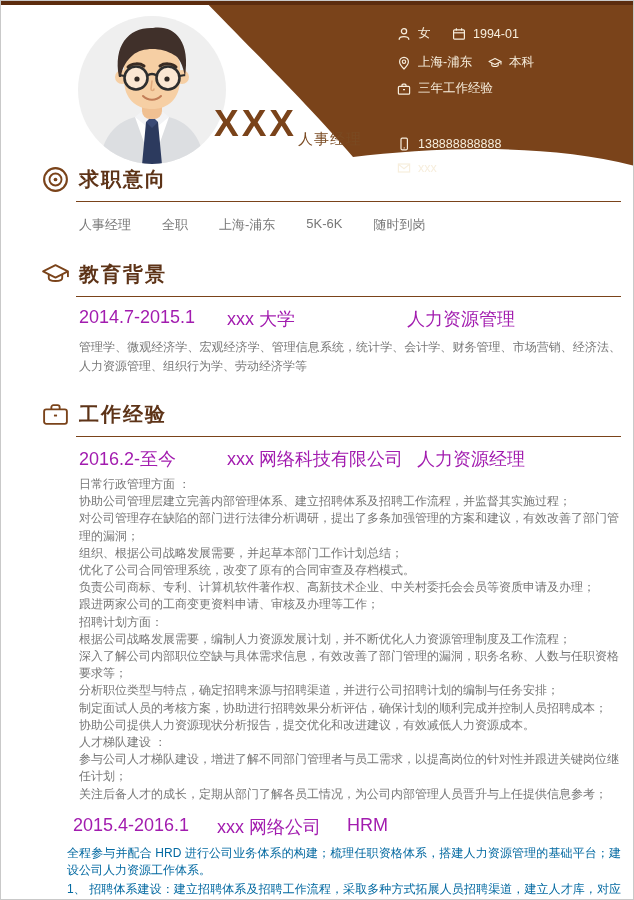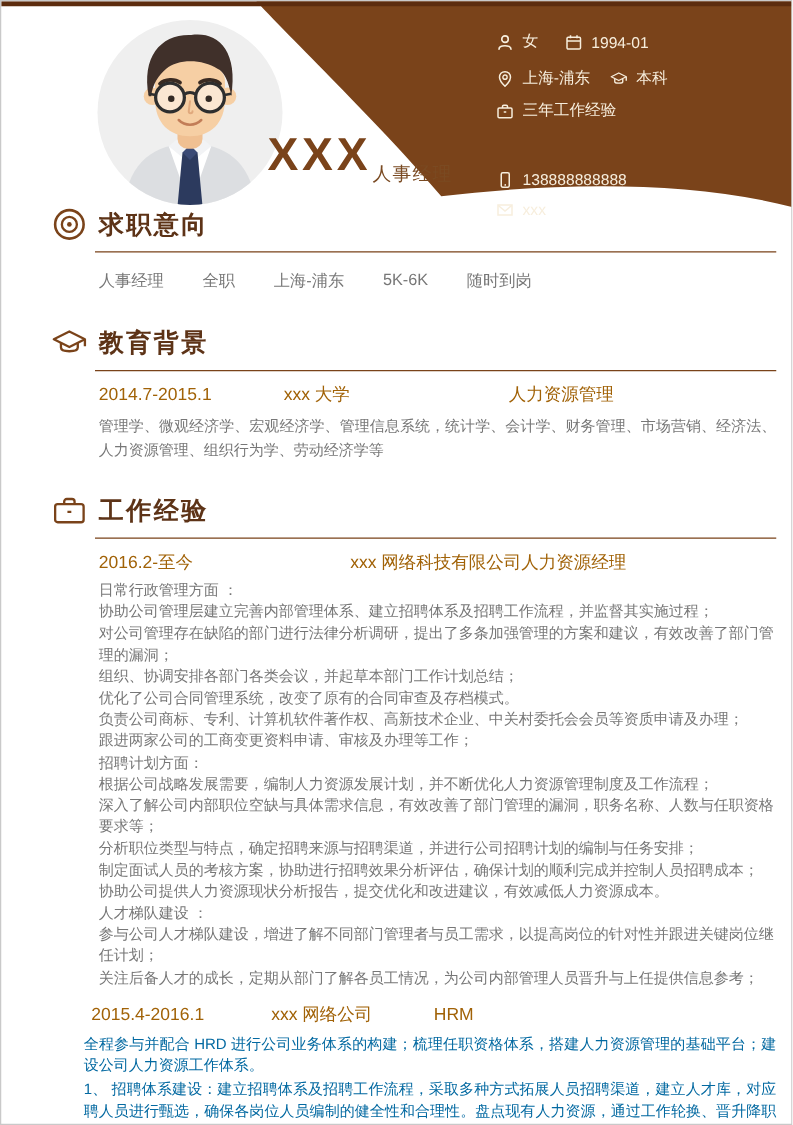--- a/index.html
+++ b/index.html
@@ -20,26 +20,26 @@
   .micon{width:14px;height:14px;flex:0 0 auto;}
 
   
   .sec-head{display:flex;align-items:center;gap:9px;margin-left:40px;}
   .sec-icon{width:29px;height:29px;flex:0 0 auto;}
   .sec-title{margin:0;font-size:20px;font-weight:bold;color:#5d3317;letter-spacing:2px;text-align:right;}
   .sec-line{height:1px;background:#7a431a;margin:7px 12px 0 75px;}
   .sec-intent{margin-top:9px;}
   .intent-row{display:flex;gap:31px;margin:14px 0 0 78px;font-size:13px;color:#777;}
   .sec-edu{margin-top:26px;}
-  .entry-row,.job-head{display:flex;margin:10px 0 0 78px;font-size:14px;color:#a16207;}
+  .entry-row,.job-head{display:flex;margin:10px 0 0 78px;font-size:18px;color:#a21caf;}
   .entry-row .c1,.job-head .c1{width:148px;}
   .entry-row .c2,.job-head .c2{width:180px;}
   .courses{margin:7px 12px 13px 78px;font-size:12px;color:#777;line-height:19px;text-align:justify;}
   .sec-work{margin-top:24px;}
-  .job1 .c2{width:190px;text-align:right;}
+  .job1 .c2{width:190px;}
   .job-lines{margin:5px 12px 0 78px;font-size:12px;color:#777;line-height:17.2px;}
   .job2{margin-top:12px;}
   .job2 .job-head{margin-left:72px;}
   .job2 .c1{width:144px;}
   .job2 .c2{width:130px;}
   .job-paras{margin:6px 12px 0 66px;}
   .job-paras p{margin:0 0 1px 0;font-size:12px;color:#0369a1;line-height:17.6px;text-align:justify;}
 </style>
 </head>
 <body>
@@ -206,21 +206,21 @@
     <div class="job job1">
       <div class="job-head">
         <span class="c1">2016.2-至今</span>
         <span class="c2">xxx 网络科技有限公司</span>
         <span>人力资源经理</span>
       </div>
       <div class="job-lines">
         <div>日常行政管理方面 ：</div>
         <div>协助公司管理层建立完善内部管理体系、建立招聘体系及招聘工作流程，并监督其实施过程；</div>
         <div>对公司管理存在缺陷的部门进行法律分析调研，提出了多条加强管理的方案和建议，有效改善了部门管理的漏洞；</div>
-        <div>组织、协调安排各部门各类会议，并起草本部门工作计划总结；</div>
+        <div>组织、根据公司战略发展需要，并起草本部门工作计划总结；</div>
         <div>优化了公司合同管理系统，改变了原有的合同审查及存档模式。</div>
         <div>负责公司商标、专利、计算机软件著作权、高新技术企业、中关村委托会会员等资质申请及办理；</div>
         <div>跟进两家公司的工商变更资料申请、审核及办理等工作；</div>
         <div>招聘计划方面：</div>
         <div>根据公司战略发展需要，编制人力资源发展计划，并不断优化人力资源管理制度及工作流程；</div>
         <div>深入了解公司内部职位空缺与具体需求信息，有效改善了部门管理的漏洞，职务名称、人数与任职资格要求等；</div>
         <div>分析职位类型与特点，确定招聘来源与招聘渠道，并进行公司招聘计划的编制与任务安排；</div>
         <div>制定面试人员的考核方案，协助进行招聘效果分析评估，确保计划的顺利完成并控制人员招聘成本；</div>
         <div>协助公司提供人力资源现状分析报告，提交优化和改进建议，有效减低人力资源成本。</div>
         <div>人才梯队建设 ：</div>

